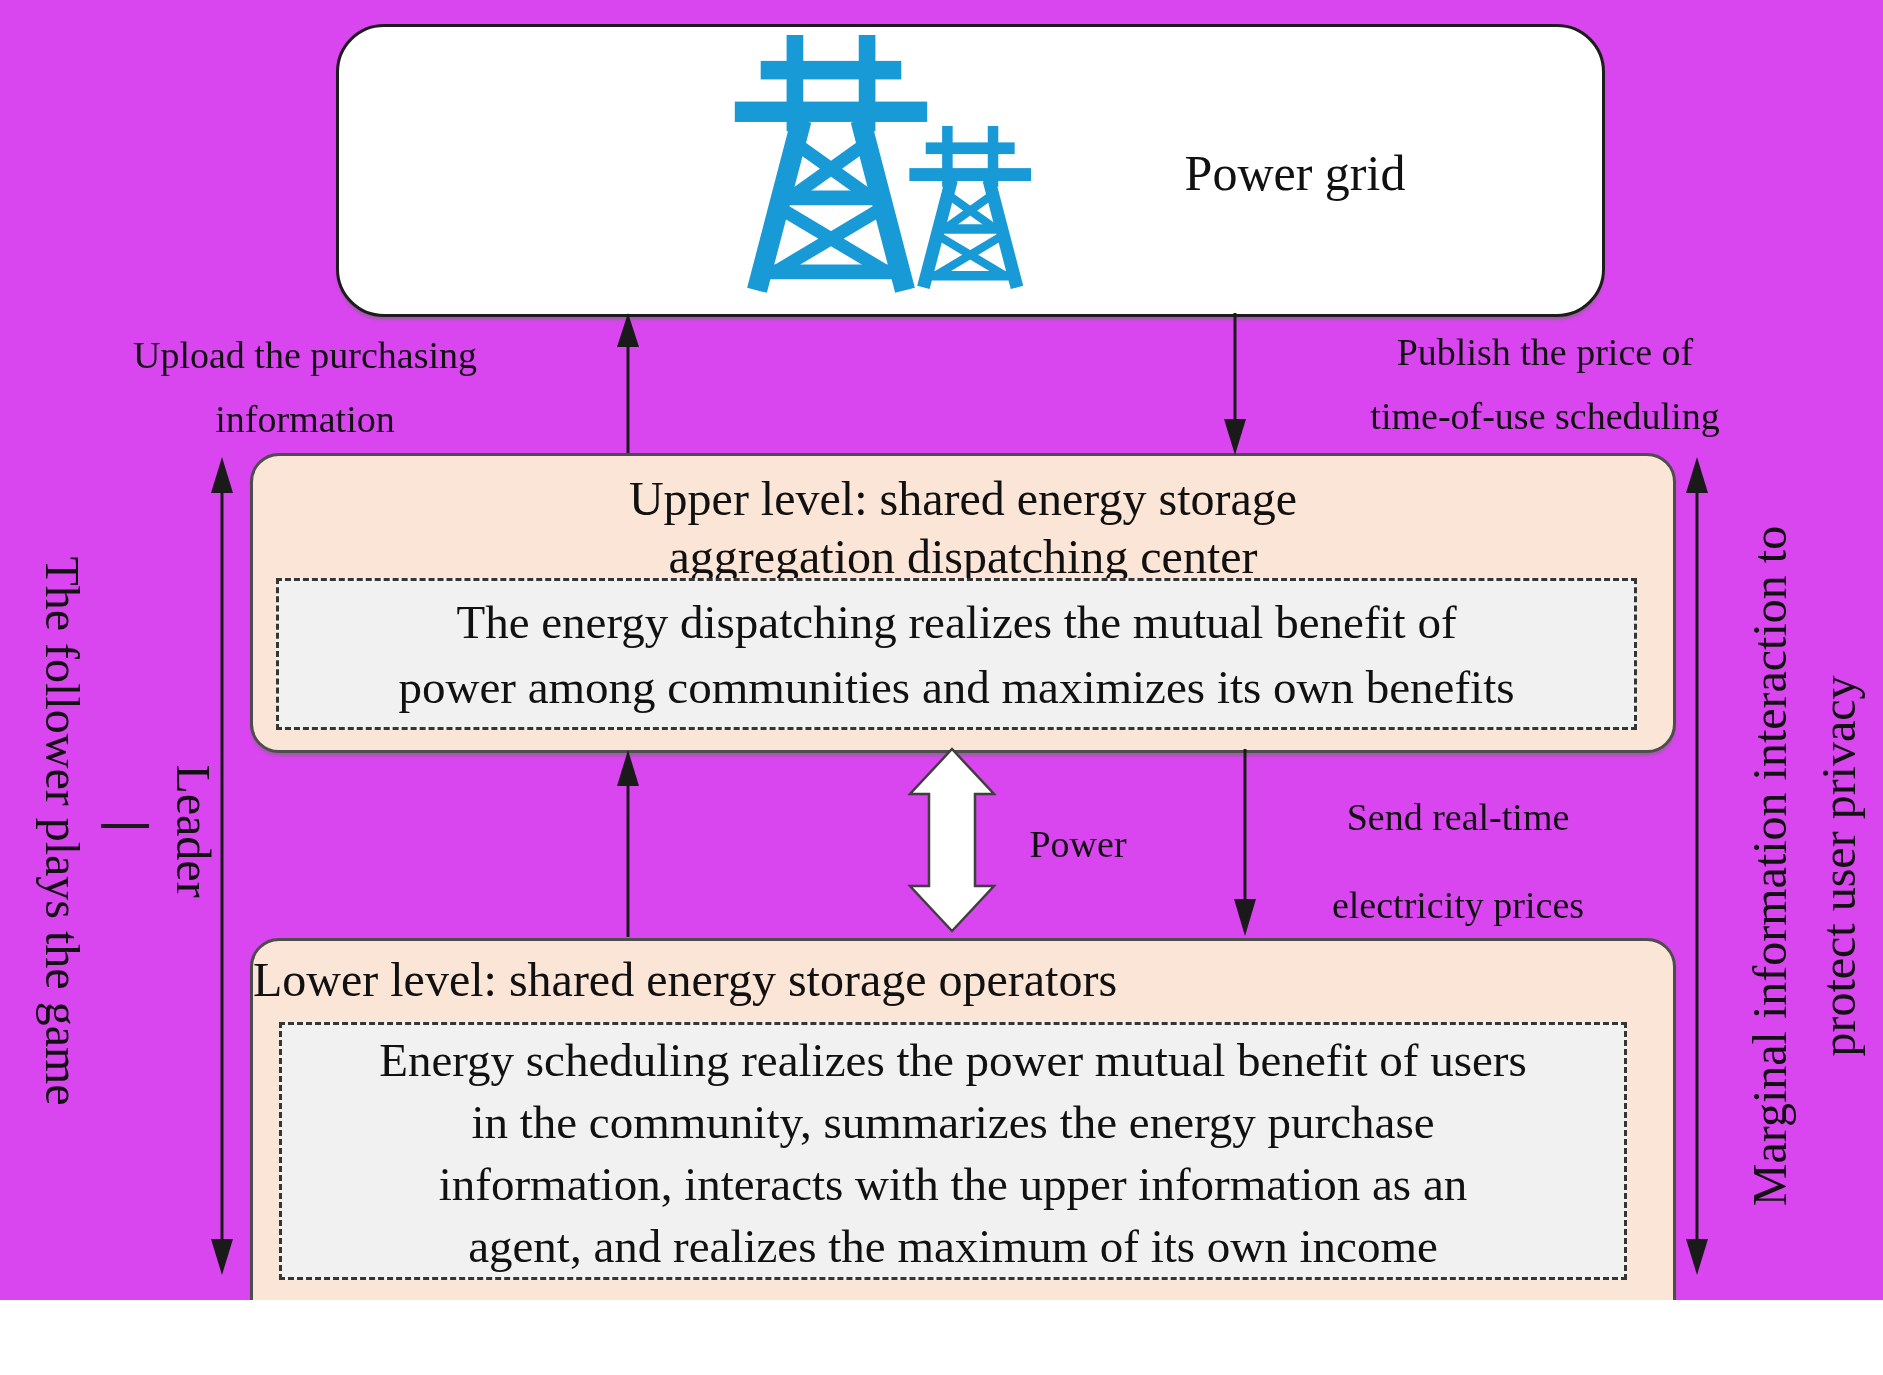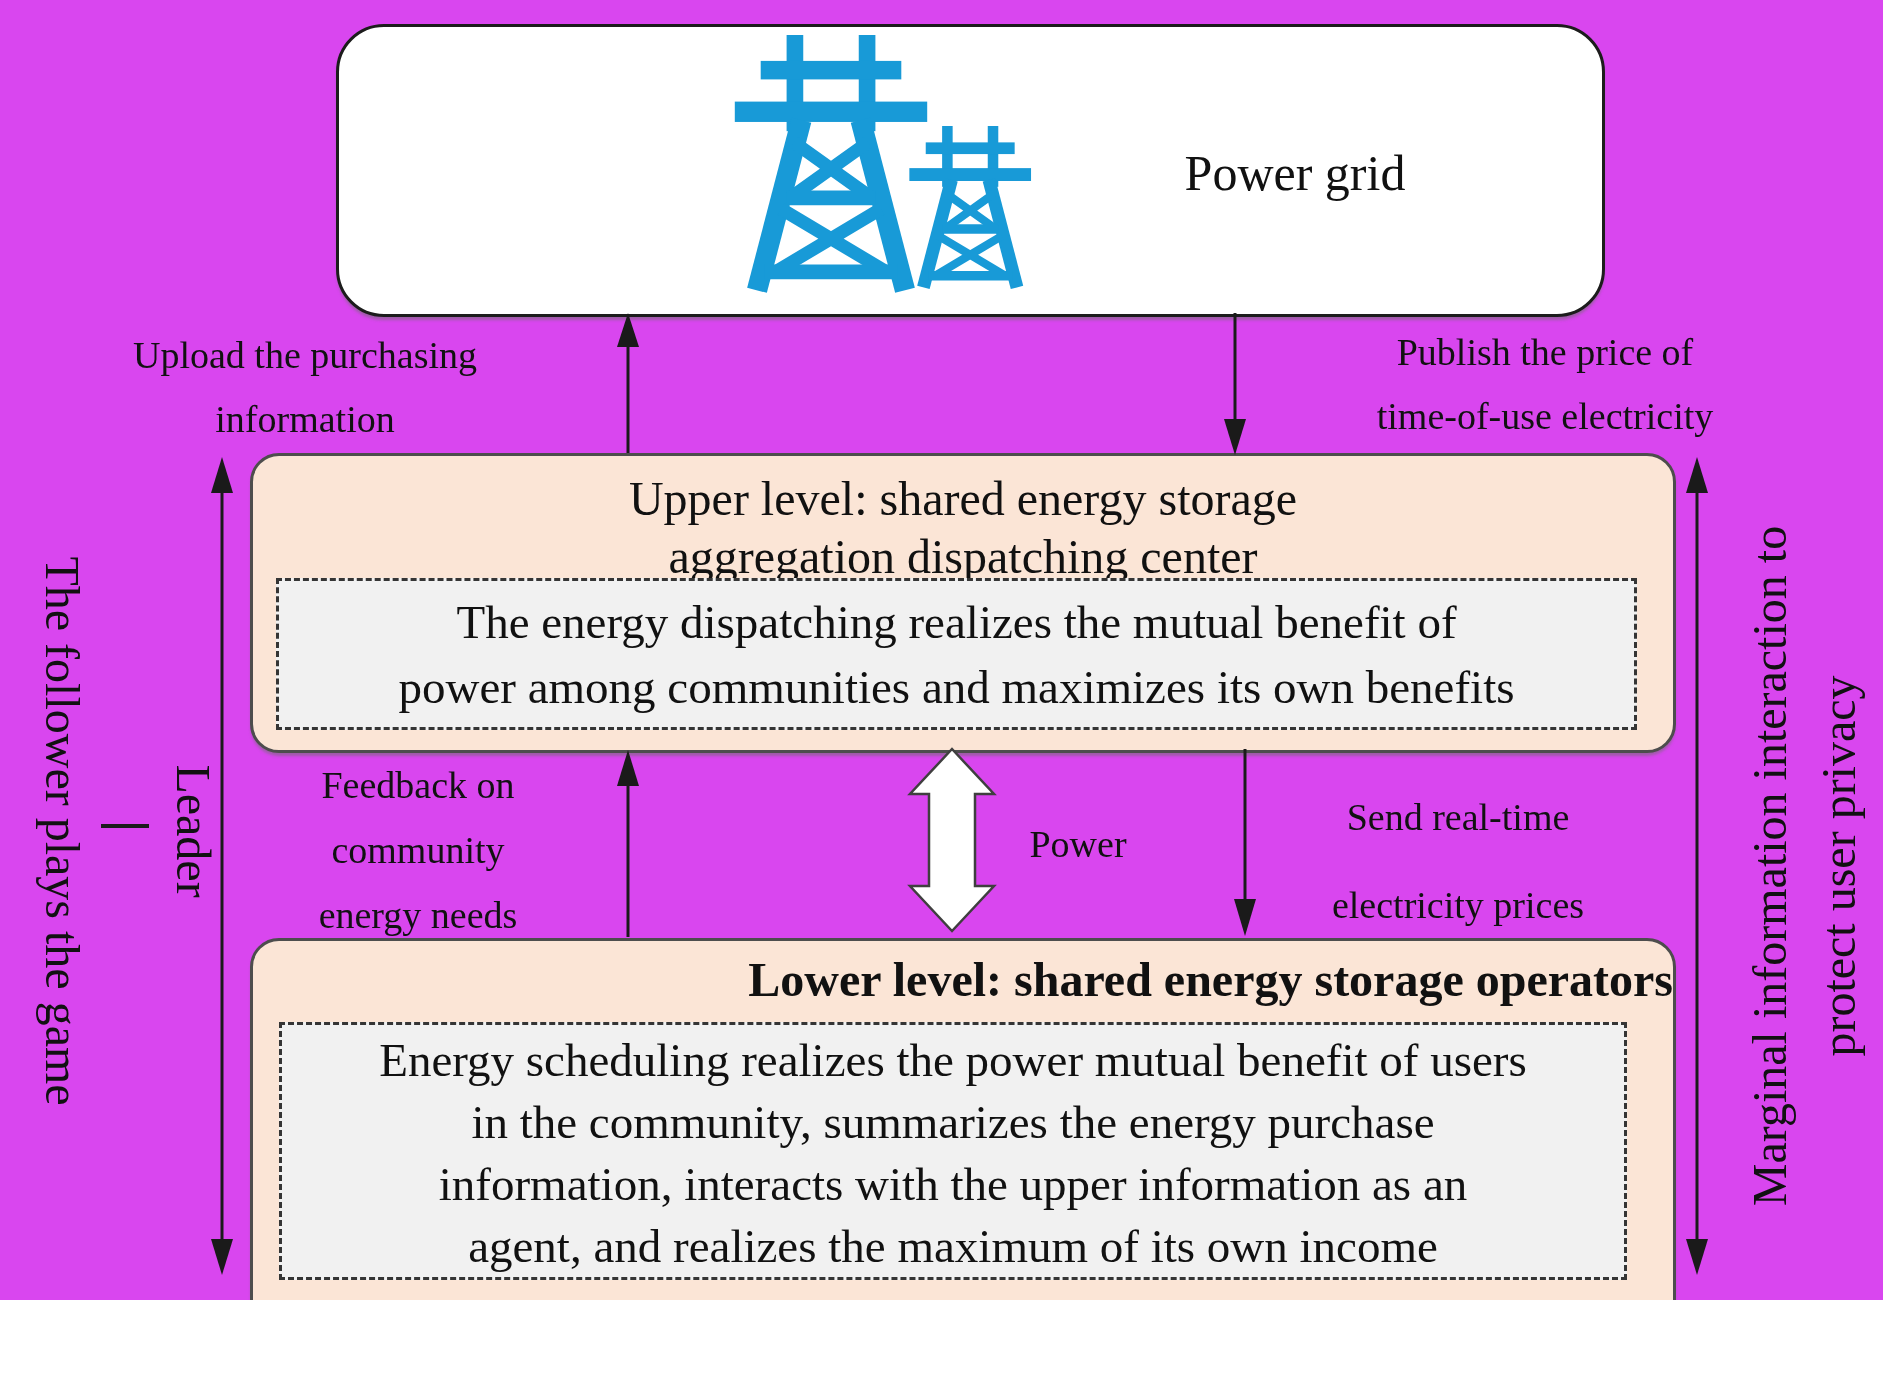--- a/index.html
+++ b/index.html
@@ -51,21 +51,21 @@
     background:var(--inner);border:3px dashed #353535;
     box-sizing:border-box;
   }
   #upper-inner .txt{
     position:absolute;left:0;top:9px;width:100%;
     font-size:47px;line-height:65px;text-align:center;
   }
   #lower-box{left:250px;top:938px;width:1420px;height:384px;}
   #lower-title{
     position:absolute;left:0;top:14px;width:100%;
-    font-size:48px;line-height:50px;text-align:right;font-weight:bold;
+    font-size:48px;line-height:50px;text-align:left;
   }
   #lower-inner{
     position:absolute;left:26px;top:81px;width:1348px;height:258px;
     background:var(--inner);border:3px dashed #353535;
     box-sizing:border-box;
     padding-left:28px;
   }
   #lower-inner .txt{
     position:absolute;left:0;top:4px;width:100%;
     font-size:47px;line-height:62px;text-align:center;
@@ -133,25 +133,22 @@
 in the community, summarizes the energy purchase
 information, interacts with the upper information as an
 agent, and realizes the maximum of its own income</div>
     </div>
   </div>
 
   <div class="lbl ml" style="left:40px;top:323px;width:530px;">Upload the purchasing
 information</div>
 
   <div class="lbl ml" style="left:1255px;top:320px;width:580px;">Publish the price of
-time-of-use electricity</div>
+time-of-use scheduling</div>
 
-  <div class="lbl ml" style="left:238px;top:753px;width:360px;line-height:65px;">Feedback on
-community
-energy needs</div>
 
   <div class="lbl ml" style="left:1258px;top:773px;width:400px;line-height:88px;">Send real-time
 electricity prices</div>
 
   <div class="lbl" style="left:1013px;top:812px;width:130px;">Power</div>
 
   <div class="rot" style="left:62px;top:831px;">The follower plays the game</div>
 
   <div id="leader-dash"></div>
 

